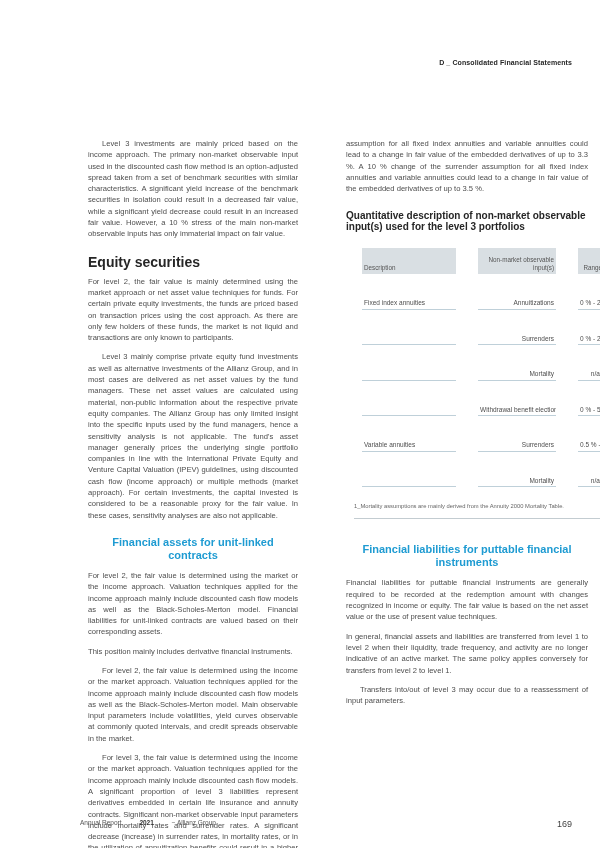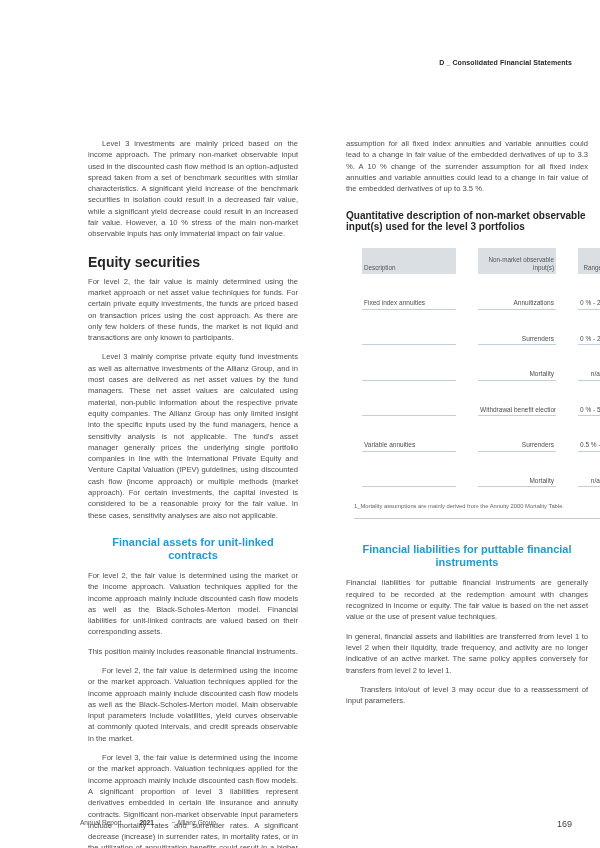--- a/index.html
+++ b/index.html
@@ -102,21 +102,21 @@
     <div class="col">
       <p class="body indent">Level 3 investments are mainly priced based on the income approach. The primary non-market observable input used in the discounted cash flow method is an option-adjusted spread taken from a set of benchmark securities with similar characteristics. A significant yield increase of the benchmark securities in isolation could result in a decreased fair value, while a significant yield decrease could result in an increased fair value. However, a 10 % stress of the main non-market observable inputs has only immaterial impact on fair value.</p>
 
       <h4 class="sub">Equity securities</h4>
       <p class="body">For level 2, the fair value is mainly determined using the market approach or net asset value techniques for funds. For certain private equity investments, the funds are priced based on transaction prices using the cost approach. As there are only few holders of these funds, the market is not liquid and transactions are only known to participants.</p>
       <p class="body indent">Level 3 mainly comprise private equity fund investments as well as alternative investments of the Allianz Group, and in most cases are delivered as net asset values by the fund managers. These net asset values are calculated using material, non-public information about the respective private equity companies. The Allianz Group has only limited insight into the specific inputs used by the fund managers, hence a sensitivity analysis is not applicable. The fund's asset manager generally prices the underlying single portfolio companies in line with the International Private Equity and Venture Capital Valuation (IPEV) guidelines, using discounted cash flow (income approach) or multiple methods (market approach). For certain investments, the capital invested is considered to be a reasonable proxy for the fair value. In these cases, sensitivity analyses are also not applicable.</p>
 
       <h3 class="blue">Financial assets for unit-linked contracts</h3>
       <p class="body">For level 2, the fair value is determined using the market or the income approach. Valuation techniques applied for the income approach mainly include discounted cash flow models as well as the Black-Scholes-Merton model. Financial liabilities for unit-linked contracts are valued based on their corresponding assets.</p>
 
-      <p class="body">This position mainly includes reasonable financial instruments.</p>
+      <p class="body">This position mainly includes derivative financial instruments.</p>
       <p class="body indent">For level 2, the fair value is determined using the income or the market approach. Valuation techniques applied for the income approach mainly include discounted cash flow models as well as the Black-Scholes-Merton model. Main observable input parameters include volatilities, yield curves observable at commonly quoted intervals, and credit spreads observable in the market.</p>
       <p class="body indent">For level 3, the fair value is determined using the income or the market approach. Valuation techniques applied for the income approach mainly include discounted cash flow models. A significant proportion of level 3 liabilities represent derivatives embedded in certain life insurance and annuity contracts. Significant non-market observable input parameters include mortality rates and surrender rates. A significant decrease (increase) in surrender rates, in mortality rates, or in the utilization of annuitization benefits could result in a higher (lower) fair value. For products with a high death benefit, surrender rates may show an opposite effect.</p>
     </div>
 
     <div class="col">
       <p class="body">assumption for all fixed index annuities and variable annuities could lead to a change in fair value of the embedded derivatives of up to 3.3 %. A 10 % change of the surrender assumption for all fixed index annuities and variable annuities could lead to a change in fair value of the embedded derivatives of up to 3.5 %.</p>
 
       <div class="table-title">Quantitative description of non-market observable input(s) used for the level 3 portfolios</div>
 
       <div class="fin-table">

